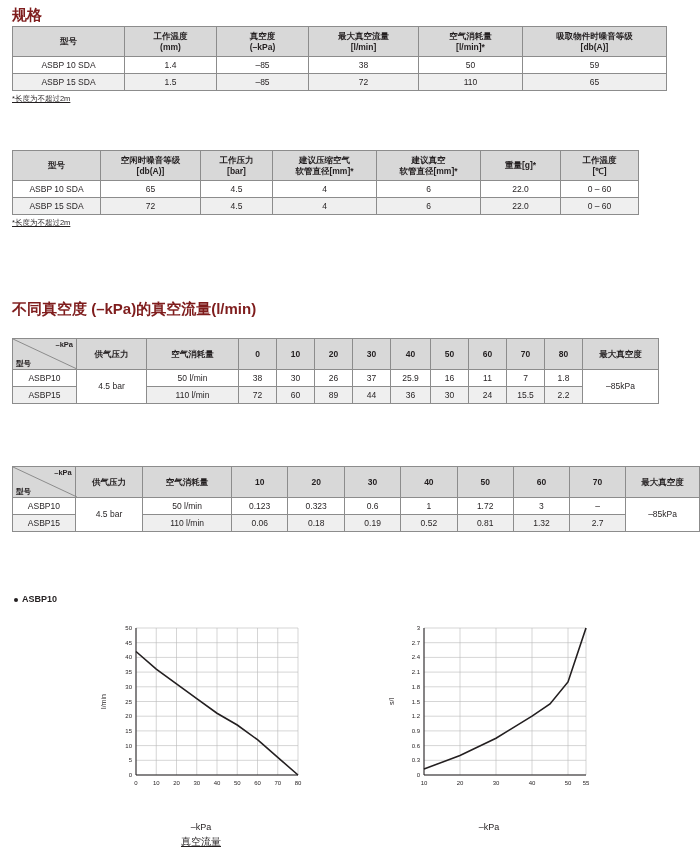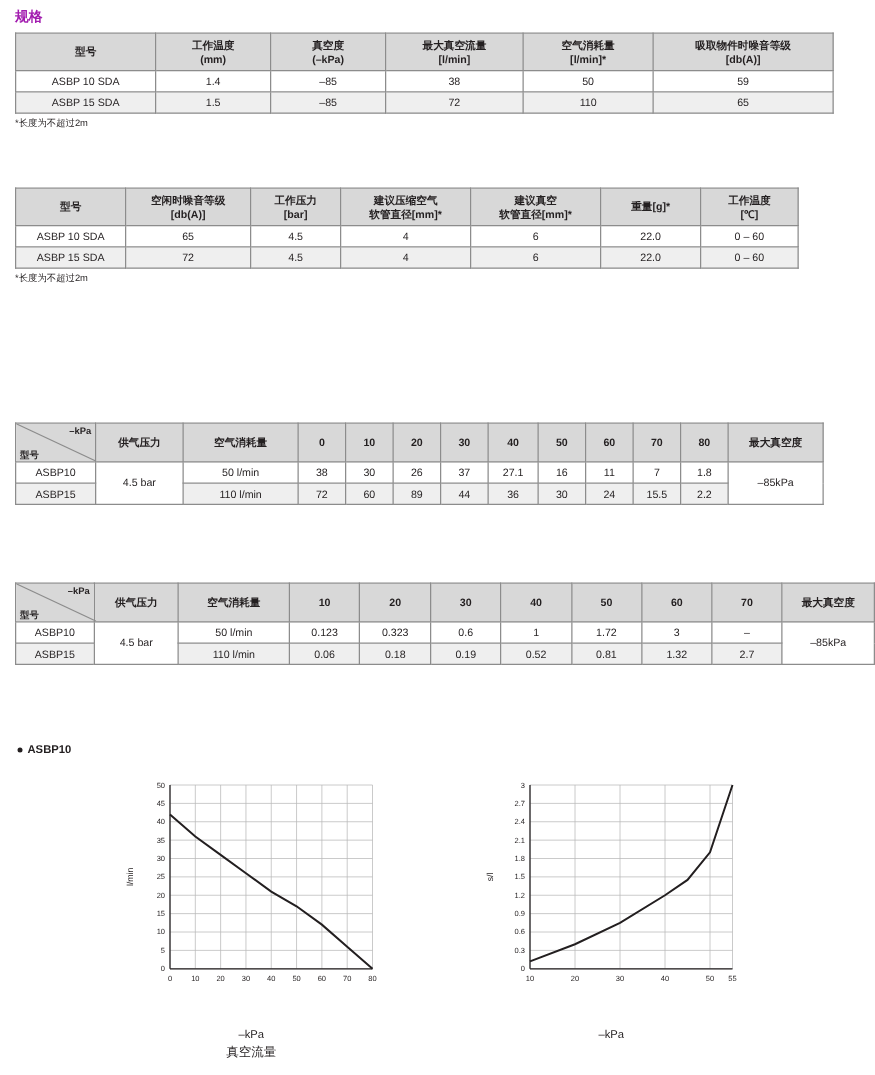--- a/index.html
+++ b/index.html
@@ -8,25 +8,25 @@
     width: 700px;
     height: 860px;
     background: #ffffff;
     font-family: "Liberation Sans", sans-serif;
     color: #231f20;
     position: relative;
   }
   .page { position: relative; width: 700px; height: 860px; padding: 0; }
 
   h1.section-title {
-    font-size: 11px;
+    font-size: 15px;
     font-weight: bold;
     margin: 0;
     padding: 0;
-    color: #a21caf;
+    color: #7f1d1d;
   }
 
   .title-spec { position: absolute; left: 12px; top: 6px; }
 
   table.spec {
     border-collapse: collapse;
     font-size: 8.5px;
     color: #231f20;
   }
   table.spec th, table.spec td {
@@ -42,20 +42,21 @@
     height: 30px;
   }
   table.spec tbody td { height: 17px; background: #ffffff; }
   table.spec tbody tr.alt td { background: #efefef; }
   td.rowhead { font-weight: normal; }
 
   .note {
     font-size: 7.5px;
     color: #231f20;
     margin-top: 3px;
+    text-decoration: underline;
   }
 
   
   .blk { position: absolute; }
 
   
   #table1-wrap { left: 12px; top: 26px; }
   
   #table2-wrap { left: 12px; top: 150px; }
 
@@ -76,21 +77,21 @@
   #chart1 { left: 96px; top: 620px; }
   #chart2 { left: 384px; top: 620px; }
 
   .chart-caption {
     position: absolute;
     text-align: center;
     font-size: 9px;
     color: #231f20;
   }
   .chart-caption .l1 { display: block; font-size: 9px; }
-  .chart-caption .l2 { display: block; font-size: 10px; margin-top: 3px; }
+  .chart-caption .l2 { display: block; font-size: 10px; margin-top: 3px; text-decoration: underline; }
 
   svg text { font-family: "Liberation Sans", sans-serif; }
 </style>
 </head>
 <body>
 
 <div class="page">
 
   <h1 class="section-title title-spec">规格</h1>
 
@@ -194,20 +195,21 @@
           <td>4</td>
           <td>6</td>
           <td>22.0</td>
           <td>0 – 60</td>
         </tr>
       </tbody>
     </table>
     <div class="note">*长度为不超过2m</div>
   </div>
 
+  <h1 class="section-title blk" id="sec3-title">不同真空度 (–kPa)的真空流量(l/min)</h1>
 
   <div class="blk" id="table3-wrap">
     <table class="spec">
       <thead>
         <tr>
           <th style="width:64px; position:relative; padding:0;">
             <div style="position:relative; width:100%; height:100%; min-height:30px;">
               <svg width="64" height="30" style="position:absolute; left:0; top:0;">
                 <line x1="0" y1="0" x2="64" y2="30" stroke="#8c8c8c" stroke-width="1"></line>
               </svg>
@@ -231,21 +233,21 @@
       </thead>
       <tbody>
         <tr>
           <td>ASBP10</td>
           <td rowspan="2">4.5 bar</td>
           <td>50 l/min</td>
           <td>38</td>
           <td>30</td>
           <td>26</td>
           <td>37</td>
-          <td>27.1</td>
+          <td>25.9</td>
           <td>16</td>
           <td>11</td>
           <td>7</td>
           <td>1.8</td>
           <td rowspan="2">–85kPa</td>
         </tr>
         <tr class="alt">
           <td>ASBP15</td>
           <td>110 l/min</td>
           <td>72</td>

